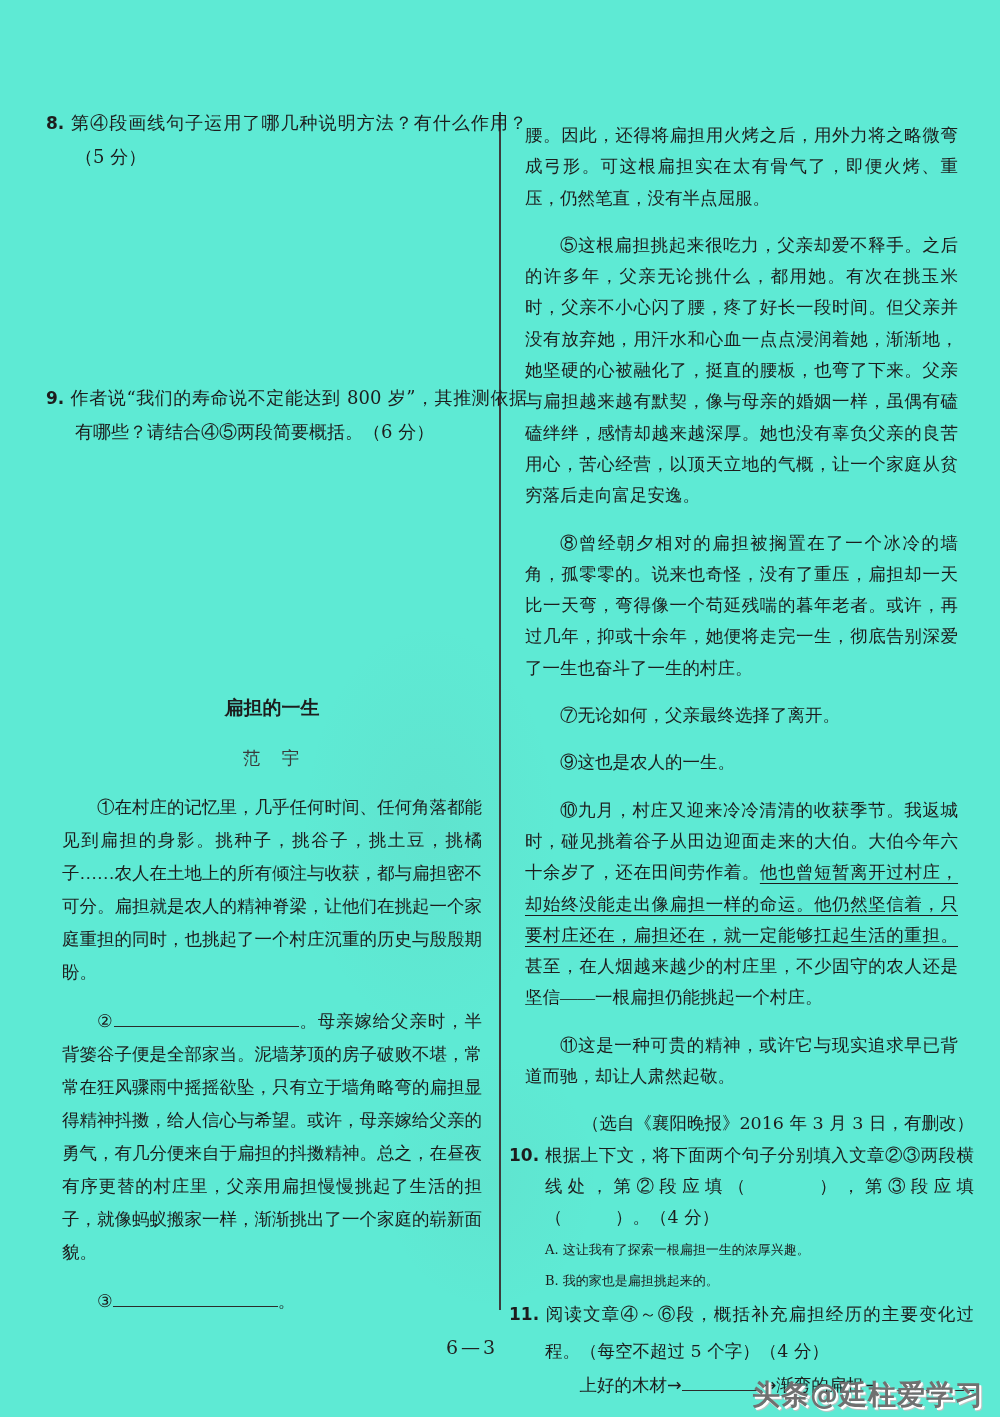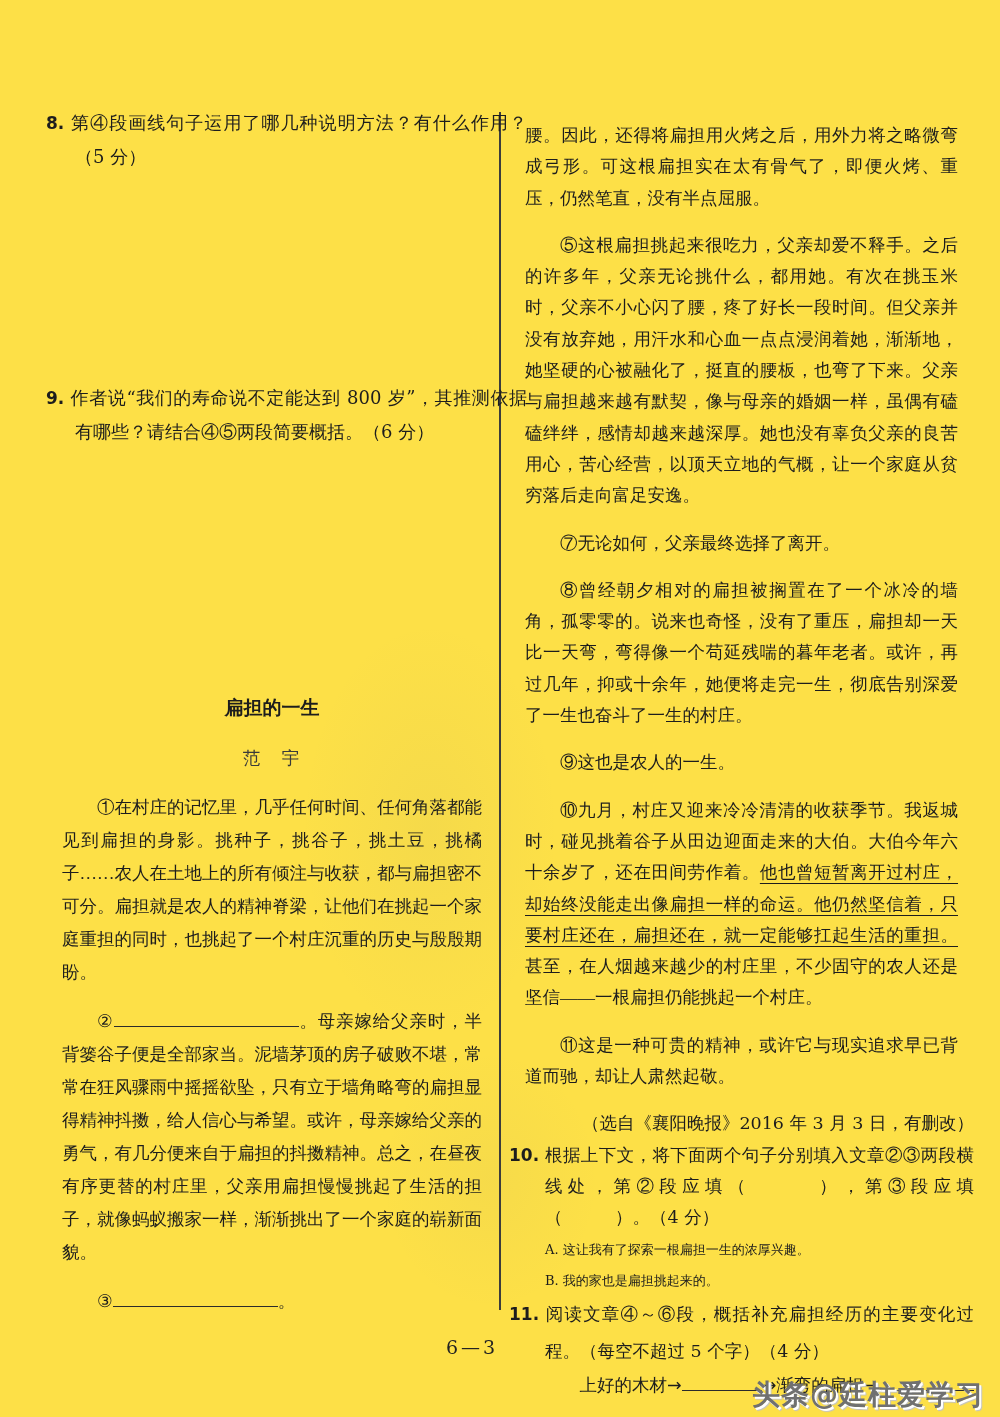--- a/index.html
+++ b/index.html
@@ -1,20 +1,20 @@
 <!DOCTYPE html>
 <html><head>
 <meta charset="utf-8">
 <style>
   html,body { margin:0; padding:0; background:#e9e9e9; }
   .page {
     position:relative;
     width:1000px; height:1417px;
     margin:0 auto;
-    background:#fde047;
+    background:#5eead4;
     font-family:"DejaVu Serif","Liberation Serif",serif;
     color:#1d1d1d;
     overflow:hidden;
   }
   
   .smudge { position:absolute; pointer-events:none; border-radius:50%; }
   .smudge.s1 { left:300px; top:620px; width:260px; height:420px;
     background:radial-gradient(ellipse at center, rgba(120,120,120,0.06), rgba(120,120,120,0) 70%); }
   .smudge.s2 { left:380px; top:1050px; width:220px; height:260px;
     background:radial-gradient(ellipse at center, rgba(120,120,120,0.05), rgba(120,120,120,0) 70%); }
@@ -111,22 +111,22 @@
 
       <p class="para"><span>③</span><span class="blank w165"></span><span>。</span></p>
 
     </div>
   </div>
 
   <div class="col col-right">
 
     <p class="para noindent">腰。因此，还得将扁担用火烤之后，用外力将之略微弯成弓形。可这根扁担实在太有骨气了，即便火烤、重压，仍然笔直，没有半点屈服。</p>
     <p class="para">⑤这根扁担挑起来很吃力，父亲却爱不释手。之后的许多年，父亲无论挑什么，都用她。有次在挑玉米时，父亲不小心闪了腰，疼了好长一段时间。但父亲并没有放弃她，用汗水和心血一点点浸润着她，渐渐地，她坚硬的心被融化了，挺直的腰板，也弯了下来。父亲与扁担越来越有默契，像与母亲的婚姻一样，虽偶有磕磕绊绊，感情却越来越深厚。她也没有辜负父亲的良苦用心，苦心经营，以顶天立地的气概，让一个家庭从贫穷落后走向富足安逸。</p>
+    <p class="para">⑧曾经朝夕相对的扁担被搁置在了一个冰冷的墙角，孤零零的。说来也奇怪，没有了重压，扁担却一天比一天弯，弯得像一个苟延残喘的暮年老者。或许，再过几年，抑或十余年，她便将走完一生，彻底告别深爱了一生也奋斗了一生的村庄。</p>
     <p class="para">⑦无论如何，父亲最终选择了离开。</p>
-    <p class="para">⑧曾经朝夕相对的扁担被搁置在了一个冰冷的墙角，孤零零的。说来也奇怪，没有了重压，扁担却一天比一天弯，弯得像一个苟延残喘的暮年老者。或许，再过几年，抑或十余年，她便将走完一生，彻底告别深爱了一生也奋斗了一生的村庄。</p>
     <p class="para">⑨这也是农人的一生。</p>
 
     <p class="para"><span>⑩九月，村庄又迎来冷冷清清的收获季节。我返城时，碰见挑着谷子从田边迎面走来的大伯。大伯今年六十余岁了，还在田间劳作着。</span><span class="underlined">他也曾短暂离开过村庄，却始终没能走出像扁担一样的命运。他仍然坚信着，只要村庄还在，扁担还在，就一定能够扛起生活的重担。</span><span>甚至，在人烟越来越少的村庄里，不少固守的农人还是坚信——一根扁担仍能挑起一个村庄。</span></p>
 
     <p class="para">⑪这是一种可贵的精神，或许它与现实追求早已背道而驰，却让人肃然起敬。</p>
 
     <p class="source-line">（选自《襄阳晚报》2016 年 3 月 3 日，有删改）</p>
 
     <div class="question hang3" style="font-size:17.5px; line-height:31.3px;">
       <span class="qnum">10.</span>

